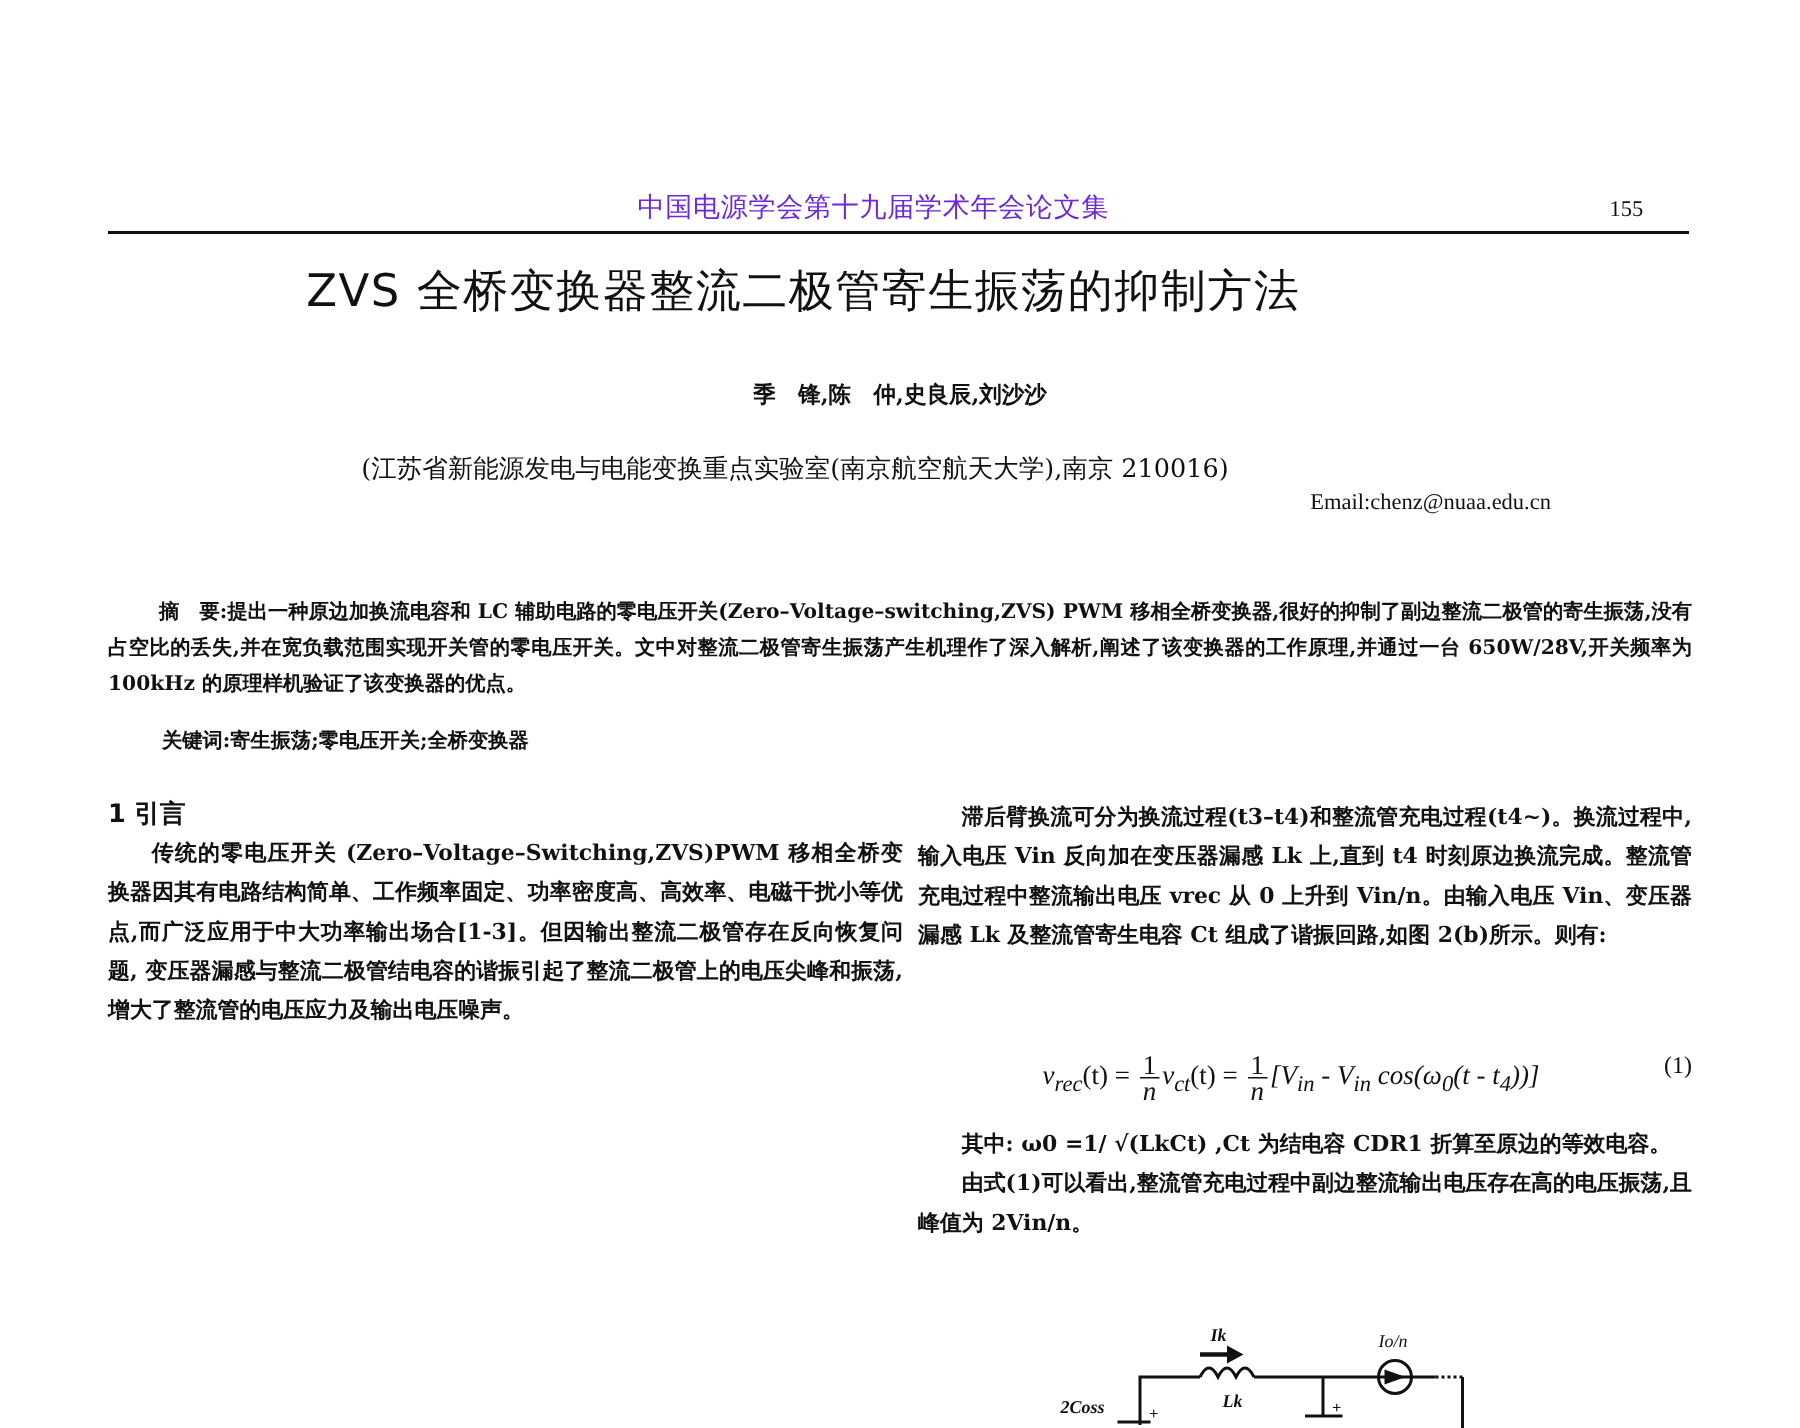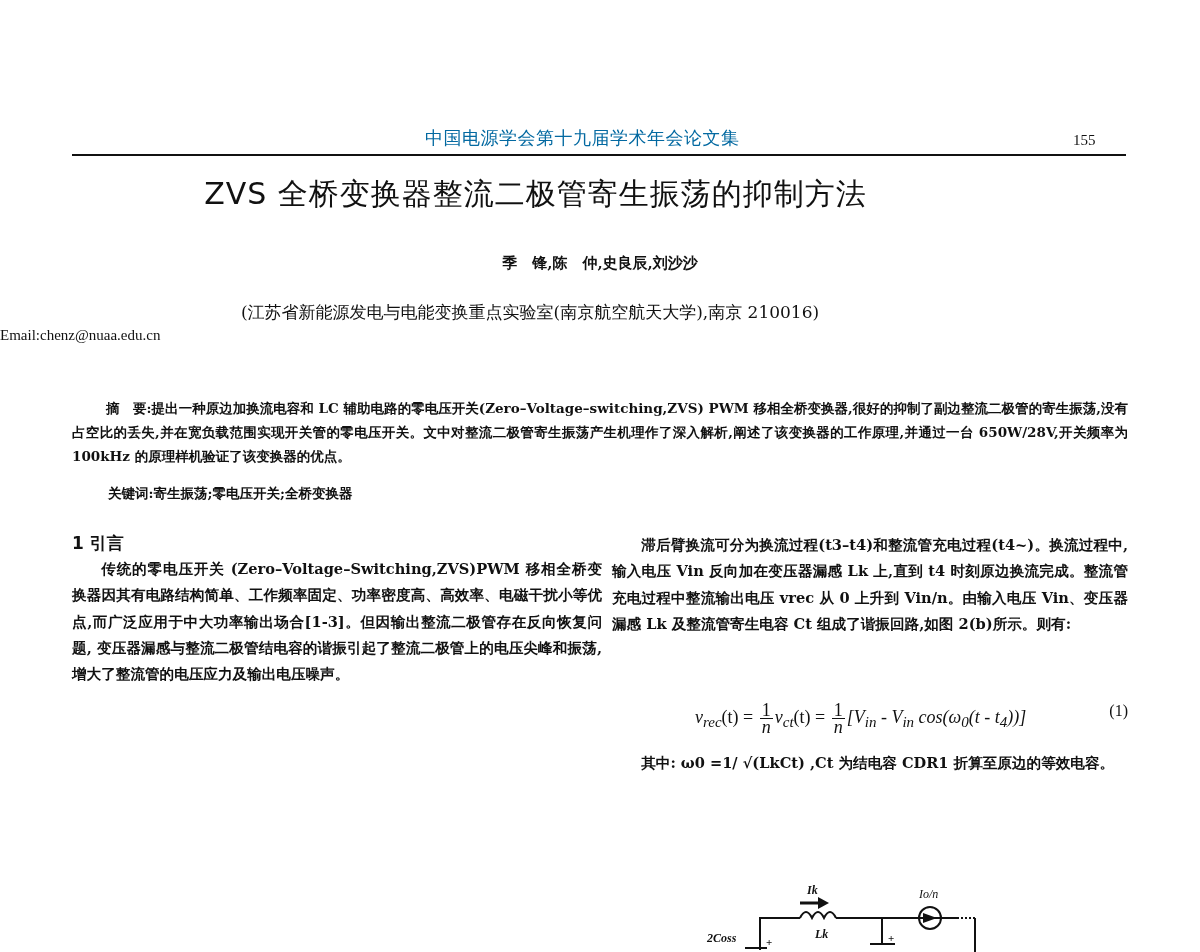--- a/index.html
+++ b/index.html
@@ -1,24 +1,24 @@
 <!DOCTYPE html>
 <html><head>
 <meta charset="utf-8">
 <style>
   html, body { margin: 0; padding: 0; background: #ffffff; }
   body { width: 1200px; height: 952px; position: relative; overflow: hidden; color: #111; font-family: "DejaVu Serif", "Liberation Serif", serif; }
   .abs { position: absolute; }
-  .running-head { left: 425px; top: 126px; font-family: "DejaVu Sans", "Liberation Sans", sans-serif; font-size: 18px; color: #0369a1; letter-spacing: 0.5px; }
+  .running-head { left: 425px; top: 126px; font-family: "DejaVu Sans", "Liberation Sans", sans-serif; font-size: 18px; color: #6d28d9; letter-spacing: 0.5px; }
   .page-num { left: 1073px; top: 132px; font-size: 15px; font-family: "Liberation Serif", serif; }
   .head-rule { left: 72px; top: 154px; width: 1054px; height: 2px; background: #111; }
   .title { left: 0; width: 1071px; top: 174px; text-align: center; font-family: "DejaVu Sans", "Liberation Sans", sans-serif; font-size: 30px; font-weight: normal; letter-spacing: 1px; }
   .authors { left: 0; width: 1200px; top: 254px; text-align: center; font-size: 15px; font-weight: bold; }
   .affil { left: 0; width: 1060px; top: 301px; text-align: center; font-size: 17px; }
-  .email { left: 0; width: 1034px; top: 327px; text-align: left; font-size: 15px; font-family: "Liberation Serif", serif; }
+  .email { left: 0; width: 1034px; top: 327px; text-align: right; font-size: 15px; font-family: "Liberation Serif", serif; }
   .abstract { left: 72px; top: 396px; width: 1056px; font-size: 13.5px; line-height: 24px; font-weight: bold; text-align: justify; }
   .abstract .lbl { padding-left: 34px; }
   .keywords { left: 108px; top: 485px; font-size: 13.5px; font-weight: bold; }
   .col { font-size: 14.6px; line-height: 26.3px; text-align: justify; font-weight: bold; }
   .col p { margin: 0; }
   .col .ind { text-indent: 2em; }
   .left-col { left: 72px; top: 530px; width: 530px; }
   .right-col { left: 612px; top: 532px; width: 516px; }
   .sec-head { font-family: "DejaVu Sans", "Liberation Sans", sans-serif; font-size: 17px; font-weight: bold; line-height: 26px; margin-bottom: 0; }
   .eq { left: 612px; top: 698px; width: 516px; height: 40px; font-family: "Liberation Serif", serif; font-size: 18px; font-style: italic; }
@@ -63,20 +63,21 @@
   <div class="body">
     <span>v</span><sub>rec</sub><span style="font-style:normal">(t) =</span>
     <span class="frac"><span class="n">1</span><span class="d">n</span></span><span>v</span><sub>ct</sub><span style="font-style:normal">(t) =</span>
     <span class="frac"><span class="n">1</span><span class="d">n</span></span><span>[V</span><sub>in</sub><span> - V</span><sub>in</sub><span> cos(ω</span><sub>0</sub><span>(t - t</span><sub>4</sub><span>))]</span>
   </div>
   <div class="num">(1)</div>
 </div>
 
 <div class="abs col right-col2">
   <p class="ind">其中: ω0 =1/ √(LkCt) ,Ct 为结电容 CDR1 折算至原边的等效电容。</p>
+  <p class="ind">由式(1)可以看出,整流管充电过程中副边整流输出电压存在高的电压振荡,且峰值为 2Vin/n。</p>
 </div>
 
 <div class="abs circuit">
   <svg width="300" height="72" viewBox="0 0 300 72">
     <g stroke="#111" stroke-width="2" fill="none">
       <polyline points="55,70 55,38 95,38"></polyline>
       <path d="M95,38 q6,-12 12,0 q6,-12 12,0 q6,-12 12,0"></path>
       <line x1="131" y1="38" x2="252" y2="38"></line>
       <line x1="177" y1="38" x2="177" y2="64"></line>
       <circle cx="225" cy="38" r="11"></circle>

